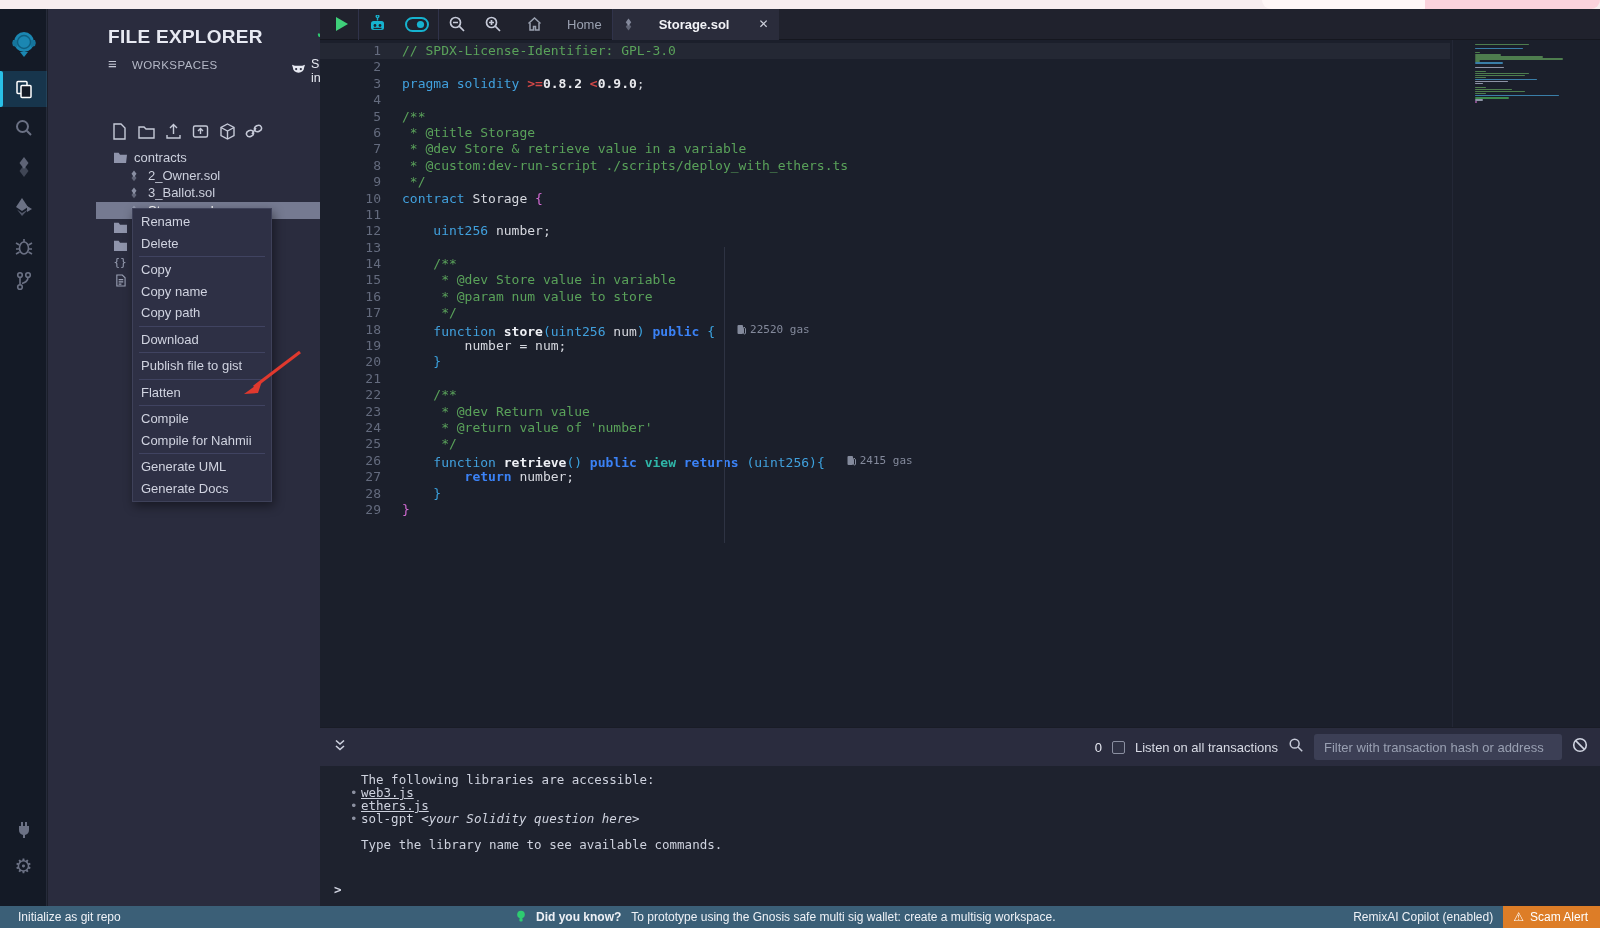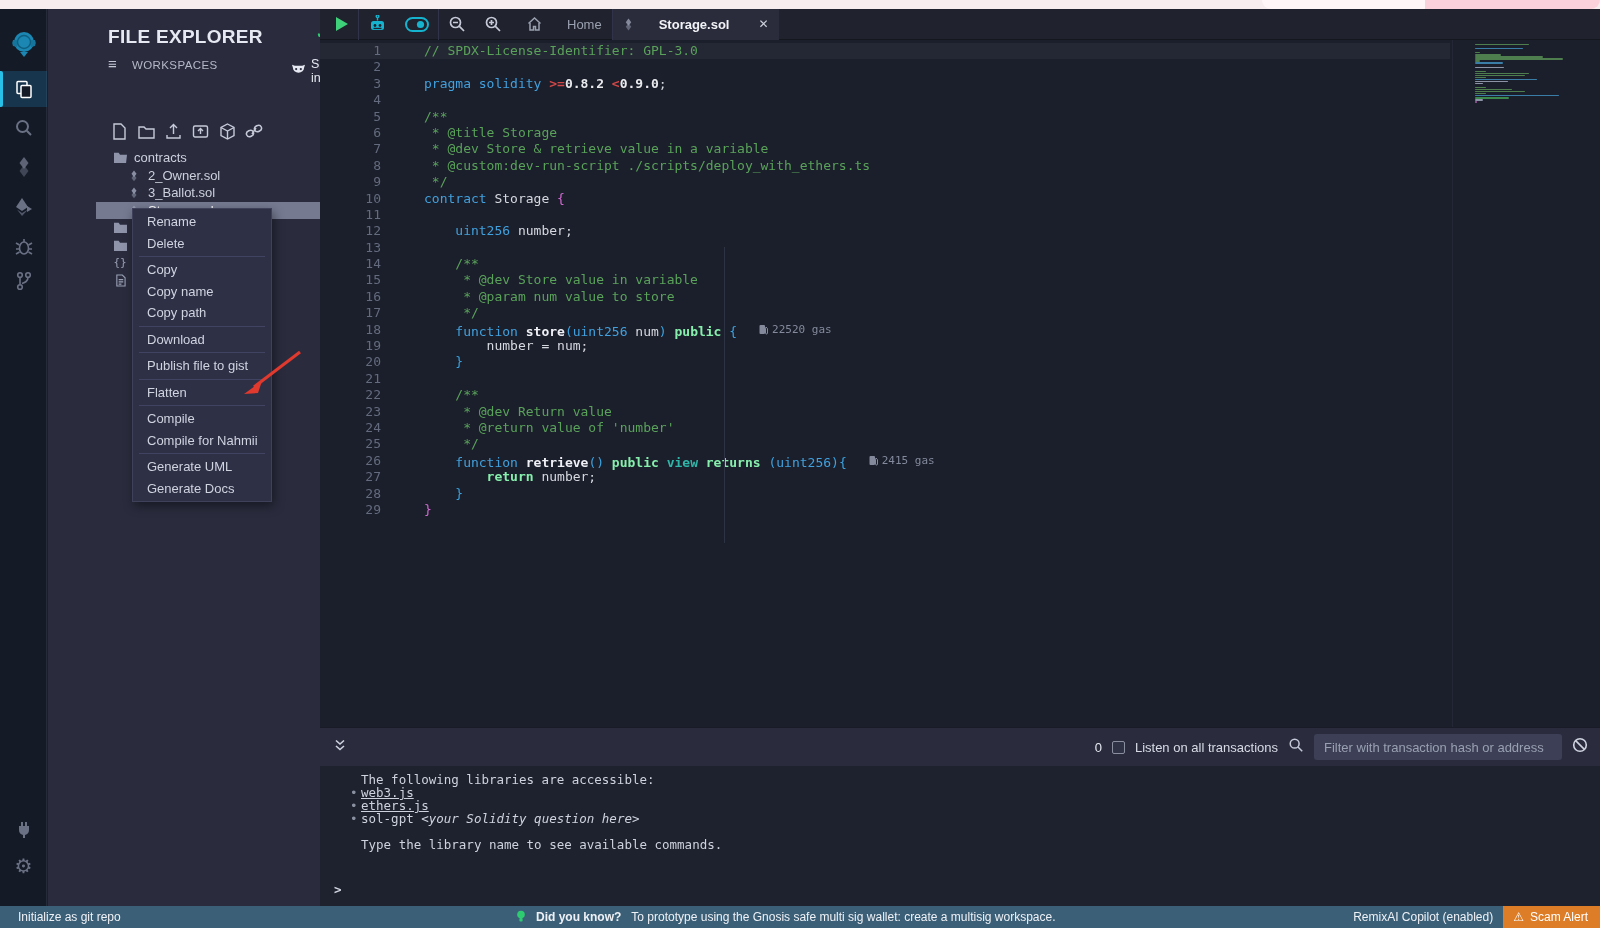--- a/index.html
+++ b/index.html
@@ -43,46 +43,46 @@
   #tree { left:48px; top:140px; width:272px; }
   .tree-row { position:relative; height:17.5px; display:flex; align-items:center; font-size:13px; color:#ccd0dd; }
   .tree-row.sel { background:#757a91; color:#fff; }
   .tree-ind0 { padding-left:16px; } .tree-ind1 { padding-left:30px; }
   .tree-ico { width:16px; height:14px; margin-right:6px; display:flex; align-items:center; justify-content:center; flex:none; }
   .braces-glyph { font-family:"DejaVu Sans Mono", monospace; font-size:11px; color:#9aa0b4; }
 
   
   #ctx-menu { left:132px; top:208px; width:140px; background:#2e3045; border:1px solid #3e4159;
       box-shadow:2px 4px 10px rgba(0,0,0,.45); z-index:10; padding:2px 0; }
-  .ctx-item { height:21.5px; line-height:21.5px; padding-left:14px; font-size:13px; color:#d0d3e0; cursor:default; }
+  .ctx-item { height:21.5px; line-height:21.5px; padding-left:8px; font-size:13px; color:#d0d3e0; cursor:default; }
   .ctx-sep { height:1px; background:#404361; margin:2px 6px; }
 
   
   #arrow { left:230px; top:340px; z-index:20; pointer-events:none; }
 
   
   #tabbar { left:320px; top:9px; width:1280px; height:31px; background:#20222d; border-bottom:1px solid #15171f;
       display:flex; align-items:center; }
   .tb-div { width:1px; height:31px; background:#30334a; }
   .tb-btn { display:flex; align-items:center; justify-content:center; height:31px; padding:0 9px; }
   .tab { display:flex; align-items:center; height:31px; padding:0 10px; gap:25px; font-size:13px; color:#9aa1b0; }
   .tab.active { background:#2a2c3b; color:#f2f3f7; font-weight:bold; }
   .tab .close { color:#cfd2dd; font-size:12px; margin-left:4px; font-weight:normal; }
 
   #editor { left:320px; top:40px; width:1280px; height:687px; background:#1b1f2b; overflow:hidden; }
   #code { position:absolute; left:0; top:3px; width:1280px; font-family:"DejaVu Sans Mono", monospace;
       font-size:13px; line-height:16.4px; white-space:pre; }
   .cline { position:relative; height:16.4px; }
   .cline .ln { position:absolute; left:0; width:61px; text-align:right; color:#646b7e; }
-  .cline .ct { position:absolute; left:82px;margin-left:22px; }
+  .cline .ct { position:absolute; left:82px; }
   .cline.cur { background:rgba(255,255,255,0.045); width:1130px; }
   .tk-com { color:#5aa25a; } .tk-kw { color:#41a0dd; } .tk-op { color:#d14747; font-weight:bold; }
   .tk-num { color:#e9eaee; font-weight:bold; } .tk-pl { color:#d6d8df; }
   .tk-fn { color:#eef0f5; font-weight:bold; } .tk-br { color:#3ba3e0; } .tk-brm { color:#d36ad3; }
-  .tk-grn { color:#86efac; font-weight:bold; } .tk-teal { color:#2fb5a8; font-weight:bold; }
+  .tk-grn { color:#3b82f6; font-weight:bold; } .tk-teal { color:#2fb5a8; font-weight:bold; }
   .gas { display:inline-flex; align-items:center; gap:4px; margin-left:22px; color:#848a9c; font-size:11px; font-weight:normal; }
   #indent-guide { left:404px; top:207px; width:1px; height:296px; background:#2e3343; }
   #minimap { left:1475px; top:44px; width:116px; }
   .mm-row { height:1.3px; margin-bottom:0.75px; border-radius:1px; }
   #mm-divider { left:1452px; top:40px; width:1px; height:687px; background:#232736; }
 
   
   #term-bar { left:320px; top:727px; width:1280px; height:39px; background:#2a2c3e; border-top:1px solid #191c26;
       display:flex; align-items:center; }
   #term-chevrons { margin-left:14px; color:#cfd3e0; }

